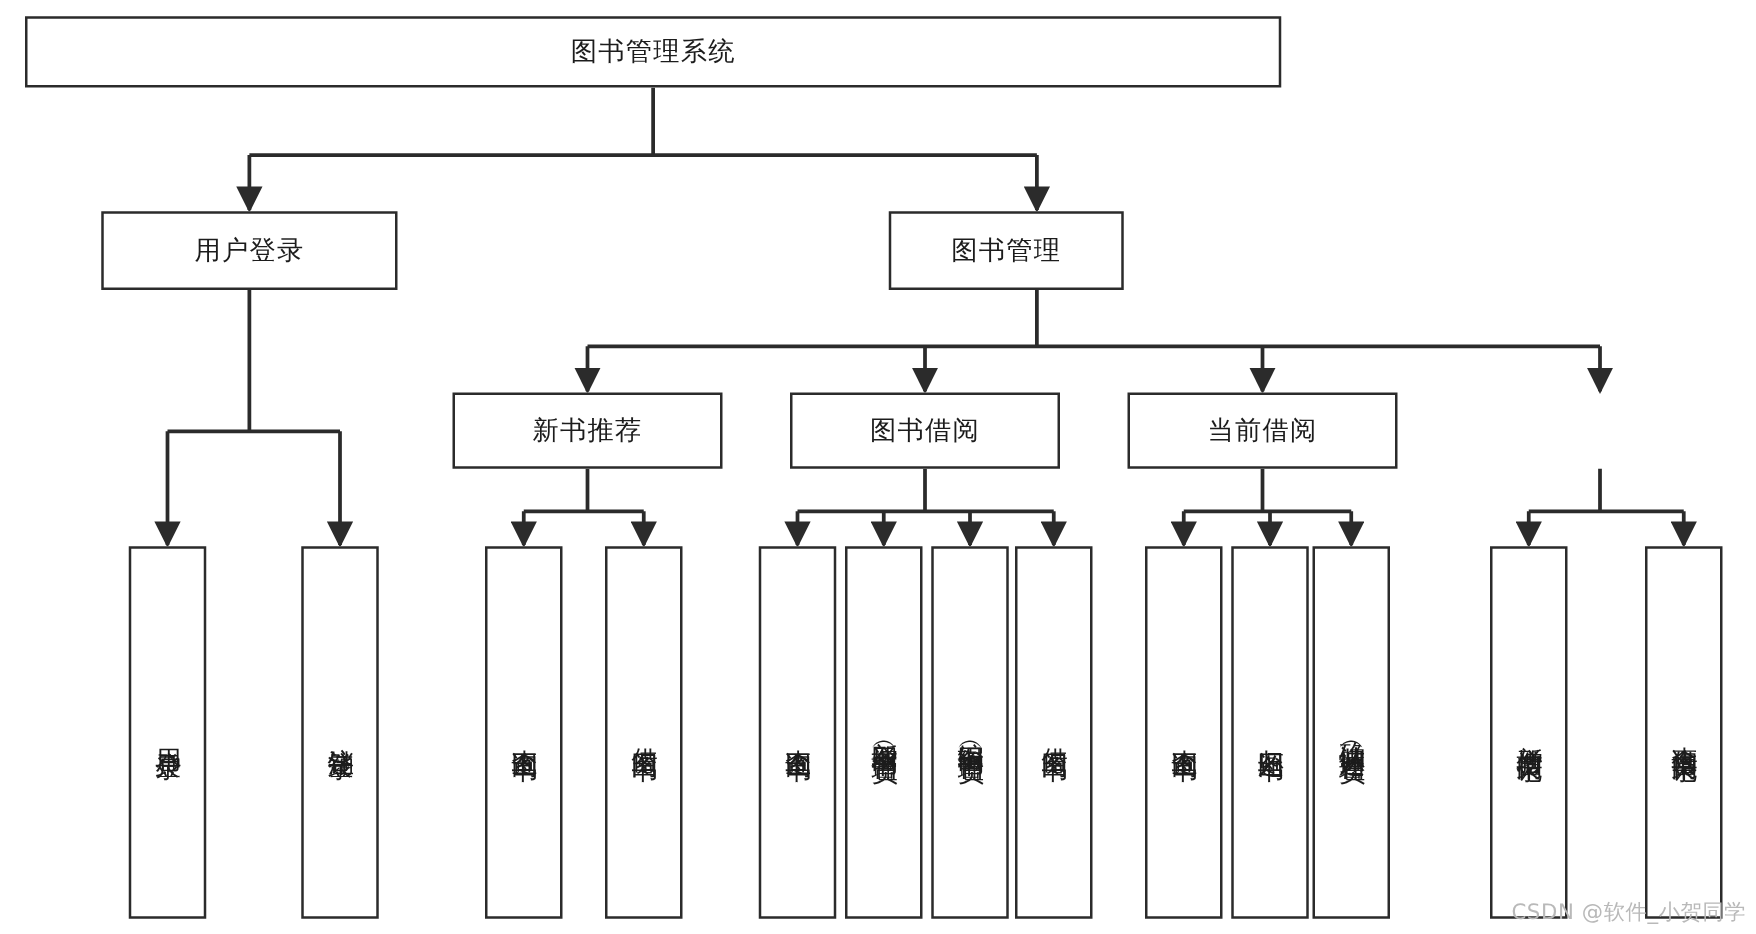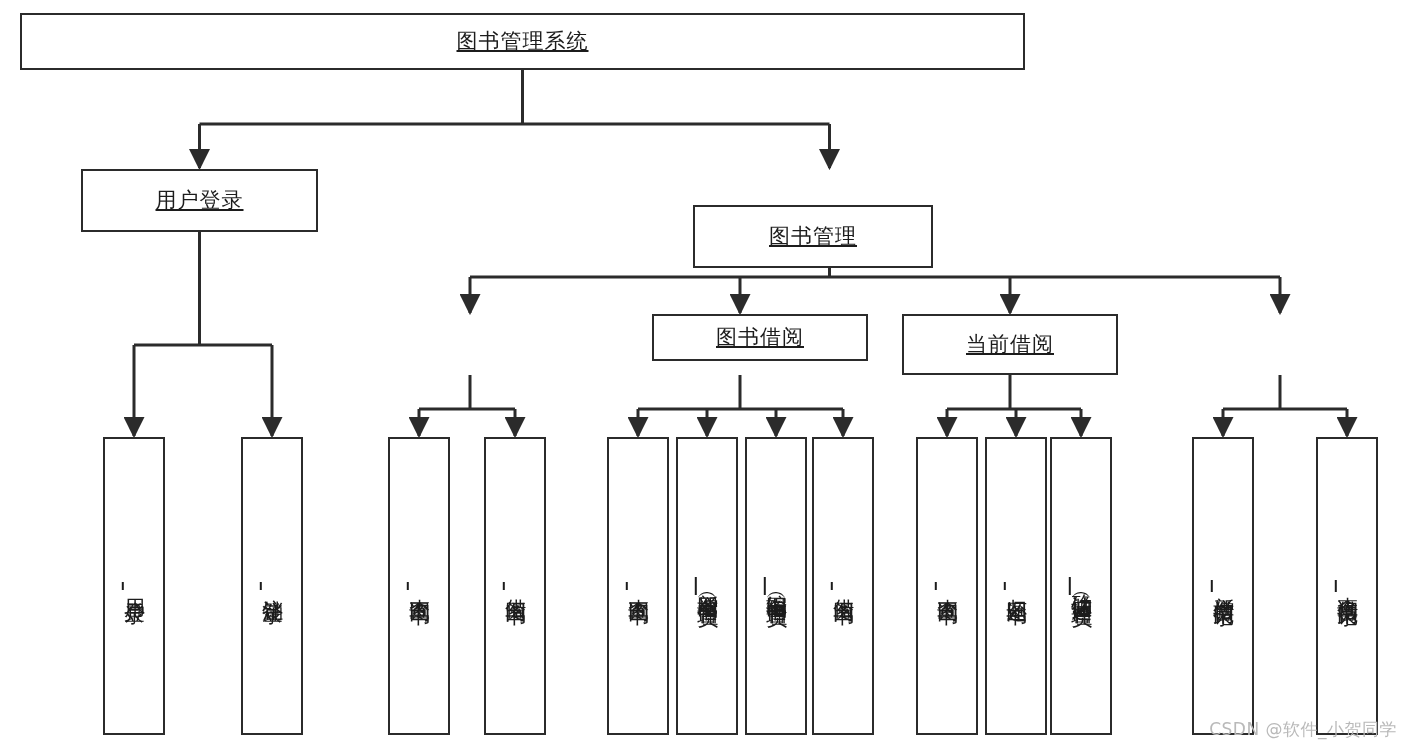--- a/index.html
+++ b/index.html
@@ -30,21 +30,20 @@
     align-items:center;
     justify-content:center;
     z-index:3;
   }
   .node .label{
     font-size:21px;
     line-height:1.15;
     letter-spacing:1px;
     white-space:nowrap;
     color:#1c1c1c;
-    text-decoration:underline;
   }
   .leaf{
     align-items:center;
     justify-content:center;
   }
   .leaf .label{
     writing-mode:vertical-rl;
     text-orientation:upright;
     -webkit-writing-mode:vertical-rl;
     font-size:21px;
@@ -113,25 +112,28 @@
       </g>
   </svg>
 
   <div class="node" style="left: 20px; top: 13px; width: 1005px; height: 57px;">
     <span class="label">图书管理系统</span>
   </div>
 
   <div class="node" style="left: 81px; top: 169px; width: 237px; height: 63px;">
     <span class="label">用户登录</span>
   </div>
-  <div class="node" style="left: 693px; top: 169px; width: 240px; height: 63px; margin-top: 36px;">
+  <div class="node" style="left: 711px; top: 169px; width: 188px; height: 63px;">
     <span class="label">图书管理</span>
   </div>
 
-  <div class="node" style="left: 632px; top: 314px; width: 216px; height: 47px; margin-left: 20px;">
+  <div class="node" style="left: 362px; top: 314px; width: 216px; height: 61px;">
+    <span class="label">新书推荐</span>
+  </div>
+  <div class="node" style="left: 632px; top: 314px; width: 216px; height: 61px;">
     <span class="label">图书借阅</span>
   </div>
   <div class="node" style="left: 902px; top: 314px; width: 216px; height: 61px;">
     <span class="label">当前借阅</span>
   </div>
 
   <div class="node leaf" style="left: 103px; top: 437px; width: 62px; height: 298px;">
     <span class="label">用户登录</span>
   </div>
   <div class="node leaf" style="left: 241px; top: 437px; width: 62px; height: 298px;">

